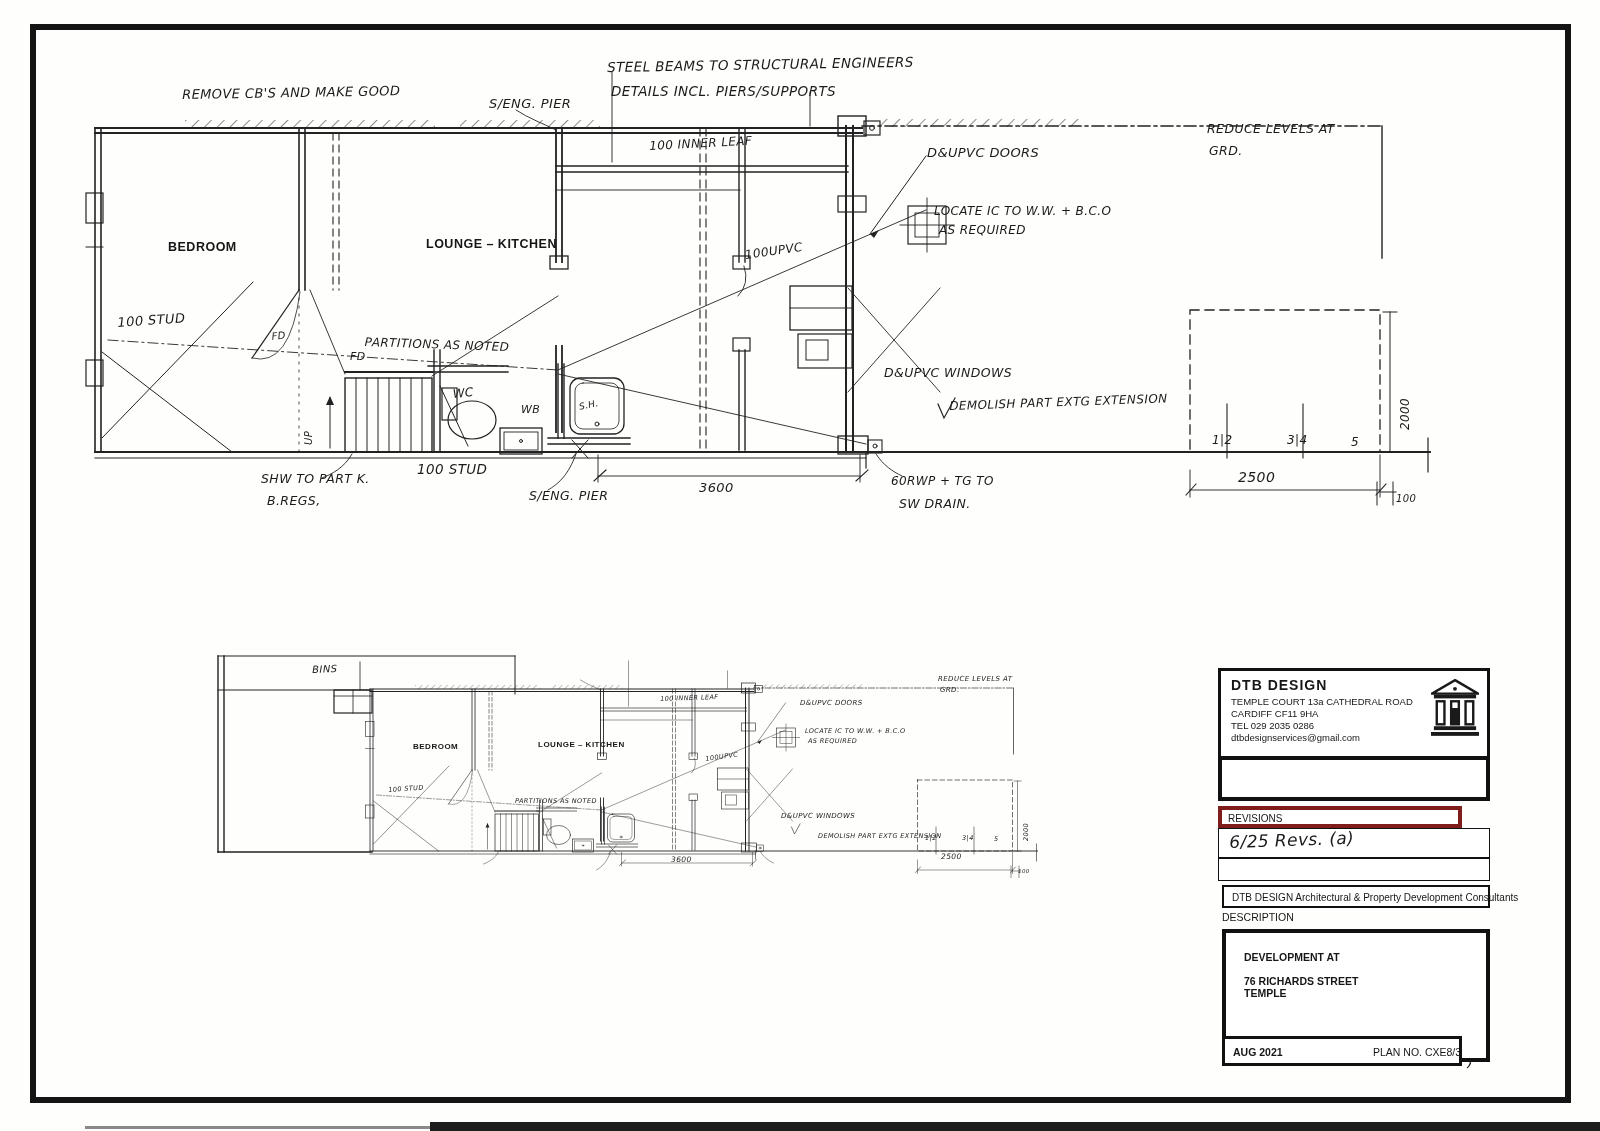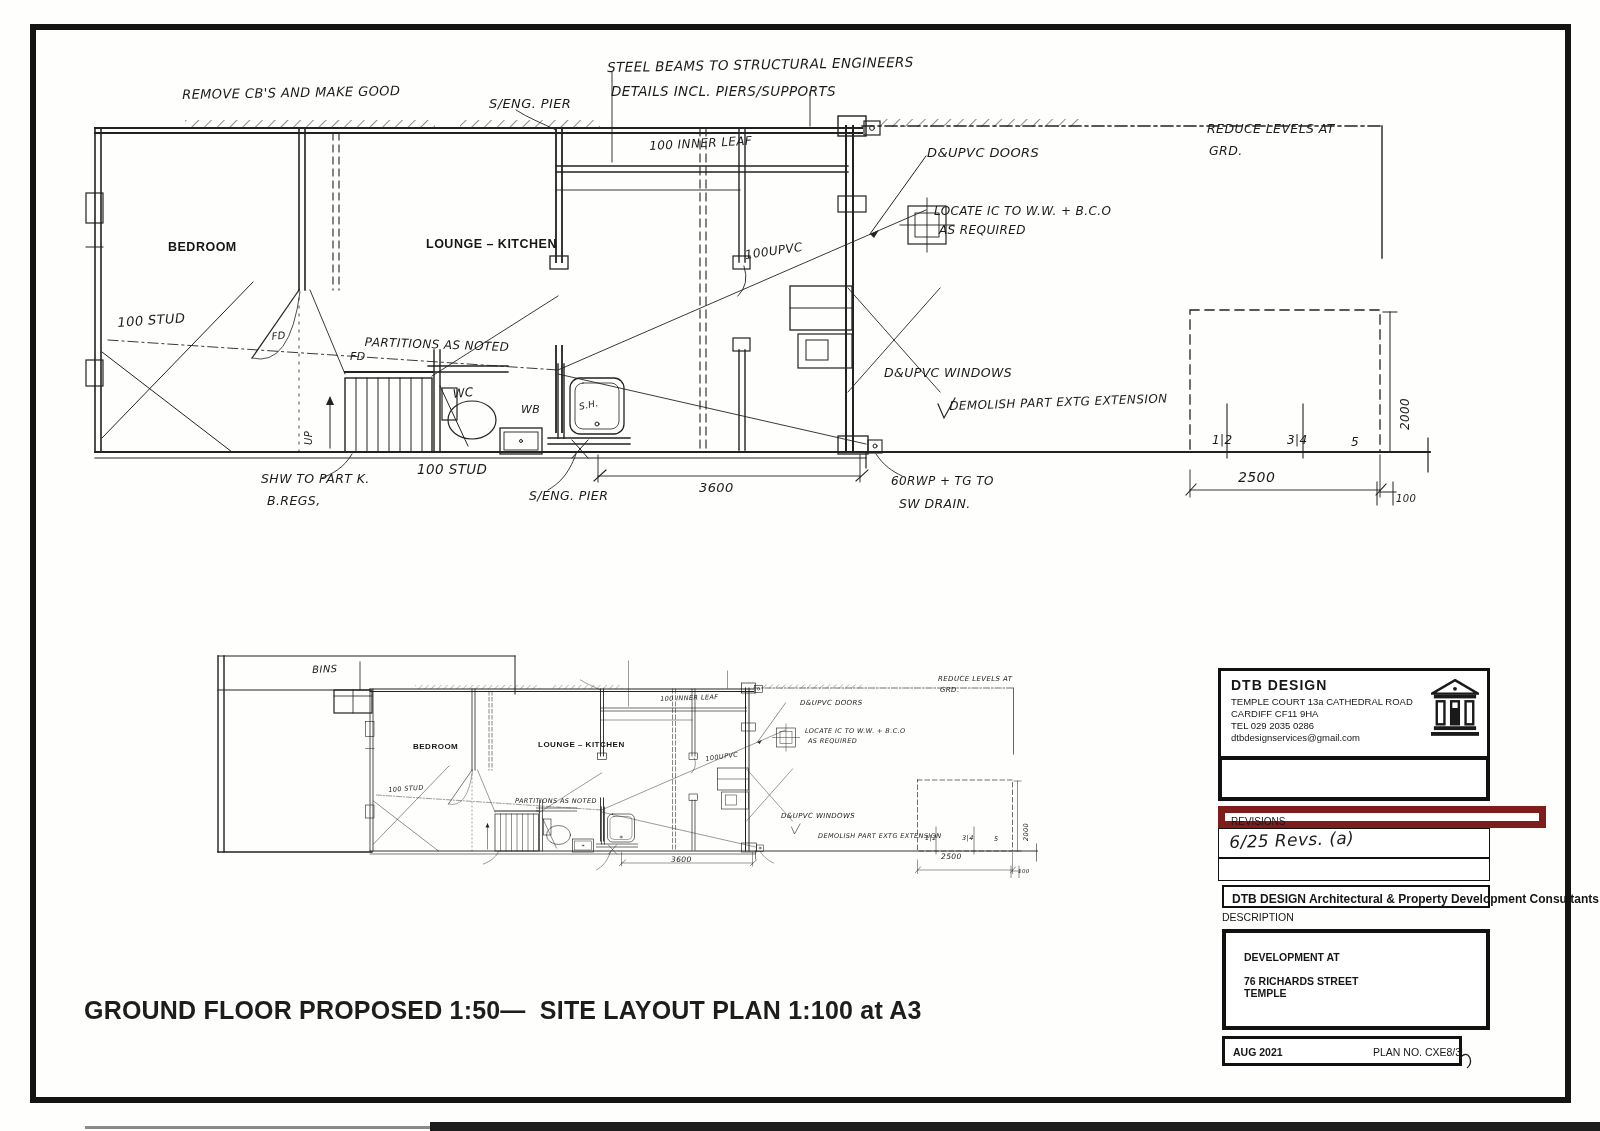--- a/index.html
+++ b/index.html
@@ -205,21 +205,20 @@
   <div class="hand" style="left:781px;top:812px;font-size:7px">D&amp;UPVC WINDOWS</div>
   <div class="hand" style="left:818px;top:832px;font-size:6.5px">DEMOLISH PART EXTG EXTENSION</div>
   <div class="hand" style="left:671px;top:855px;font-size:7.5px">3600</div>
   <div class="hand" style="left:941px;top:852px;font-size:7.5px">2500</div>
   <div class="hand" style="left:1018px;top:868px;font-size:5.5px">100</div>
   <div class="hand" style="left:1022px;top:841px;font-size:6.5px;transform:rotate(-90deg)">2000</div>
   <div class="hand" style="left:925px;top:834px;font-size:6.5px">1|2</div>
   <div class="hand" style="left:962px;top:834px;font-size:6.5px">3|4</div>
   <div class="hand" style="left:994px;top:835px;font-size:6.5px">5</div>
 
-  <div class="sheet-title">GROUND FLOOR PROPOSED 1:50—  SITE LAYOUT PLAN 1:100 at A3</div>
 
   <div class="tb" style="left:1218px;top:668px;width:272px;height:97px;border:3px solid #111">
     <div class="print" style="left:10px;top:6px;font-size:14px;font-weight:bold;letter-spacing:1px">DTB DESIGN</div>
     <div class="print tb-line" style="left:10px;top:25px">TEMPLE COURT  13a CATHEDRAL ROAD</div>
     <div class="print tb-line" style="left:10px;top:37px">CARDIFF CF11 9HA</div>
     <div class="print tb-line" style="left:10px;top:49px">TEL 029 2035 0286</div>
     <div class="print tb-line" style="left:10px;top:61px">dtbdesignservices@gmail.com</div>
     <svg style="position:absolute;right:8px;top:8px" width="48" height="58" viewBox="0 0 50 60">
       <path d="M25,1 L49,15 H1 Z" fill="none" stroke="#1a1a1a" stroke-width="2.5"></path>
       <circle cx="25" cy="10" r="2" fill="#1a1a1a"></circle>
@@ -228,35 +227,35 @@
       <rect x="21" y="23" width="8" height="24" fill="none" stroke="#1a1a1a" stroke-width="2.5"></rect>
       <rect x="36" y="23" width="8" height="24" fill="none" stroke="#1a1a1a" stroke-width="2.5"></rect>
       <rect x="20" y="30" width="10" height="17" fill="#1a1a1a"></rect>
       <rect x="3" y="49" width="44" height="4" fill="#1a1a1a"></rect>
       <rect x="0" y="55" width="50" height="4" fill="#1a1a1a"></rect>
     </svg>
   </div>
 
   <div class="tb" style="left:1218px;top:756px;width:272px;height:45px;border:4px solid #111"></div>
 
-  <div class="tb" style="left:1218px;top:806px;width:328px;height:22px;border:7px solid #7f1d1d">
+  <div class="tb" style="left:1218px;top:806px;width:244px;height:22px;border:4px solid #7f1d1d">
     <div class="print" style="left:6px;top:3px;font-size:10px">REVISIONS</div>
   </div>
   <div class="tb" style="left:1218px;top:828px;width:272px;height:30px;border:1.5px solid #111">
     <div class="hand" style="left:10px;top:3px;font-size:17px;transform:rotate(-2deg)">6/25 Revs. (a)</div>
   </div>
   <div class="tb" style="left:1218px;top:858px;width:272px;height:23px;border:1.5px solid #111"></div>
 
   <div class="tb" style="left:1222px;top:885px;width:268px;height:23px;border:2.5px solid #111">
-    <div class="print" style="left:8px;top:5px;font-size:12px;font-weight:bold">DTB DESIGN Architectural &amp; Property Development Consultants</div>
+    <div class="print" style="left:8px;top:5px;font-size:10px;font-weight:normal">DTB DESIGN Architectural &amp; Property Development Consultants</div>
   </div>
 
   <div class="print" style="left:1222px;top:911px;font-size:10.5px">DESCRIPTION</div>
 
-  <div class="tb" style="left:1222px;top:929px;width:268px;height:101px;border:4px solid #111">
+  <div class="tb" style="left:1222px;top:929px;width:268px;height:133px;border:4px solid #111">
     <div class="print" style="left:18px;top:18px;font-size:10.5px;font-weight:bold">DEVELOPMENT AT</div>
     <div class="print" style="left:18px;top:42px;font-size:10.5px;font-weight:bold">76 RICHARDS STREET</div>
     <div class="print" style="left:18px;top:54px;font-size:10.5px;font-weight:bold">TEMPLE</div>
   </div>
 
   <div class="tb" style="left:1222px;top:1036px;width:240px;height:30px;border:3px solid #111">
     <div class="print" style="left:8px;top:7px;font-size:10.5px;font-weight:bold">AUG 2021</div>
     <div class="print" style="left:148px;top:7px;font-size:10.5px;font-weight:normal">PLAN NO. CXE8/3</div>
   </div>
 

